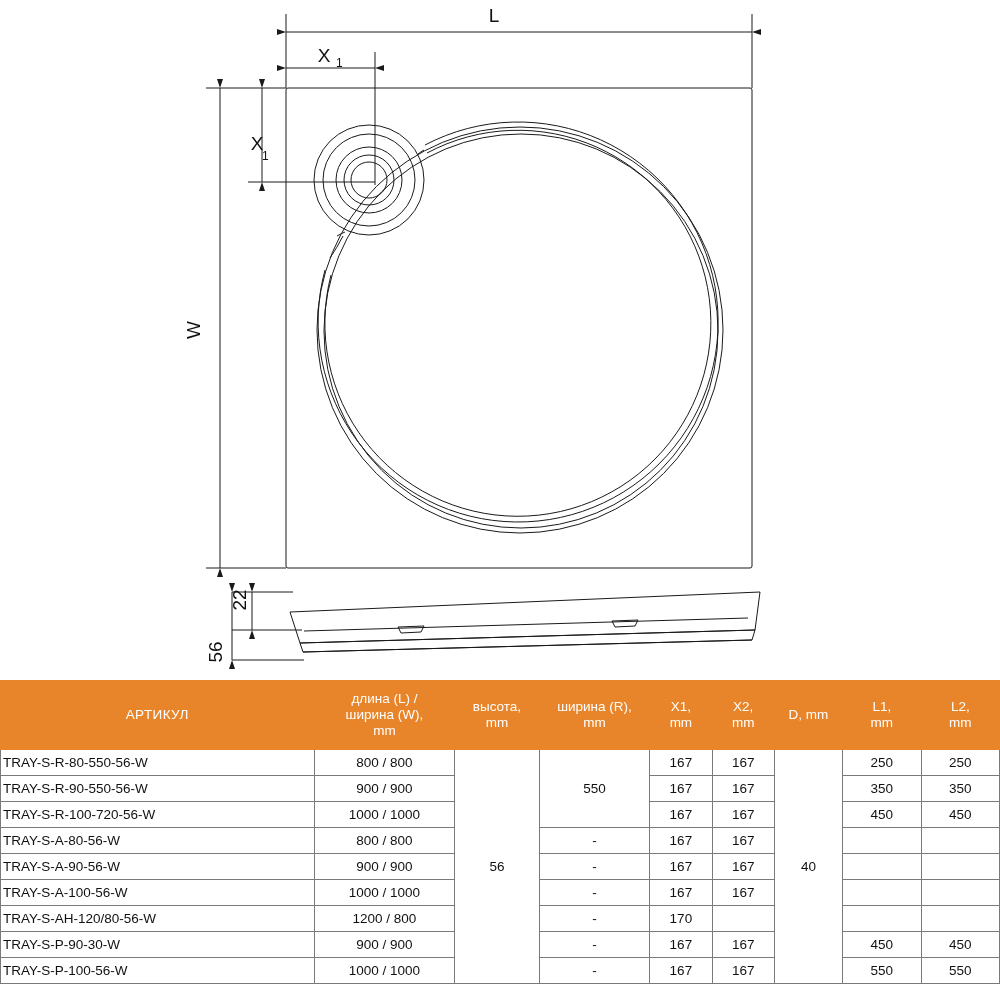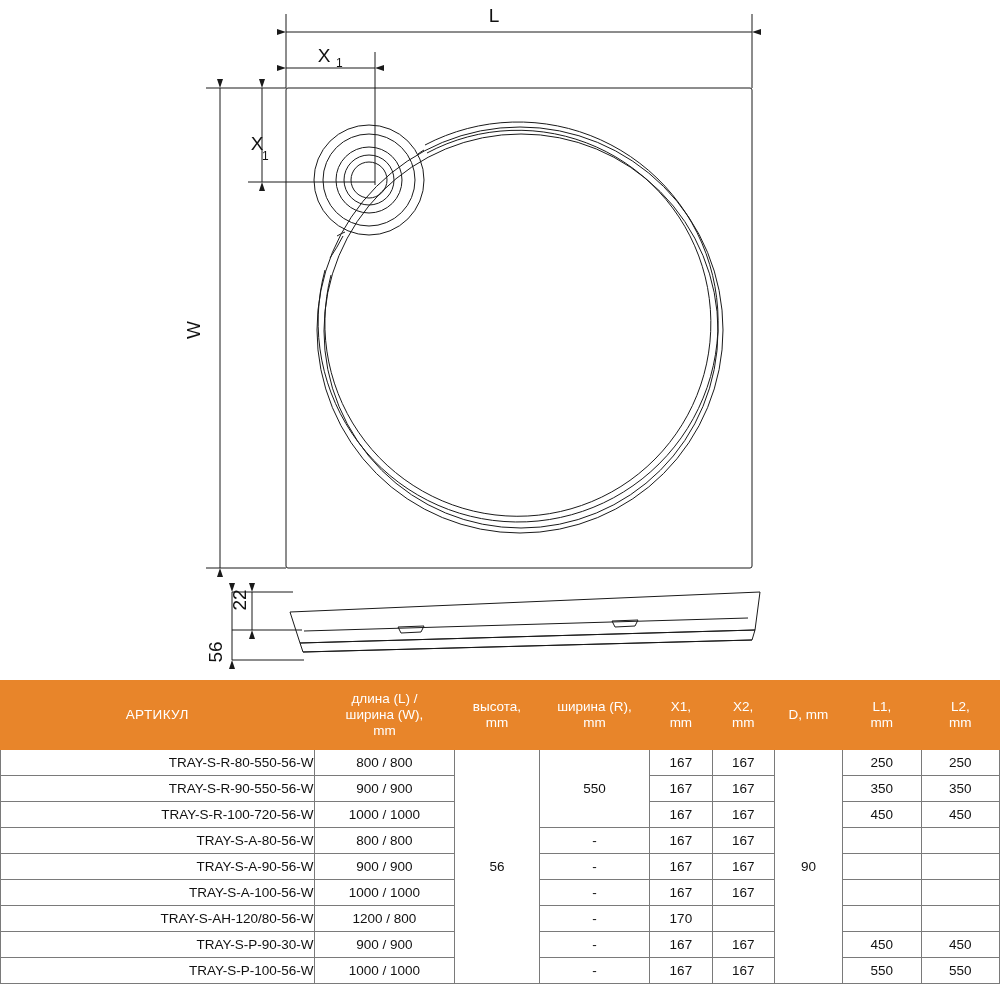--- a/index.html
+++ b/index.html
@@ -63,22 +63,22 @@
     font-weight: normal;
     font-size: 13.5px;
     line-height: 1.18;
     height: 68px;
     border: 1px solid #e8852a;
   }
   #spec-table thead th.hdr-art {
     letter-spacing: .4px;
   }
   #spec-table td.art {
-    text-align: right;
-    padding-left: 11px;
+    text-align: left;
+    padding-left: 2px;
     font-size: 13.5px;
     white-space: nowrap;
   }
   .c-art   { width: 312px; }
   .c-lw    { width: 140px; }
   .c-h     { width: 84px; }
   .c-r     { width: 110px; }
   .c-x1    { width: 62px; }
   .c-x2    { width: 62px; }
   .c-d     { width: 68px; }
@@ -221,21 +221,21 @@
     </thead>
     <tbody>
 
       <tr>
         <td class="art">TRAY-S-R-80-550-56-W</td>
         <td>800 / 800</td>
         <td rowspan="9">56</td>
         <td rowspan="3">550</td>
         <td>167</td>
         <td>167</td>
-        <td rowspan="9">90</td>
+        <td rowspan="9">40</td>
         <td>250</td>
         <td>250</td>
       </tr>
 
       <tr>
         <td class="art">TRAY-S-R-90-550-56-W</td>
         <td>900 / 900</td>
         <td>167</td>
         <td>167</td>
         <td>350</td>

